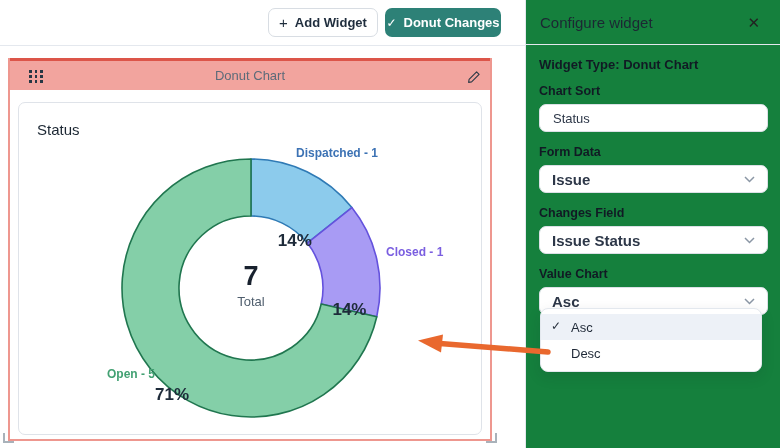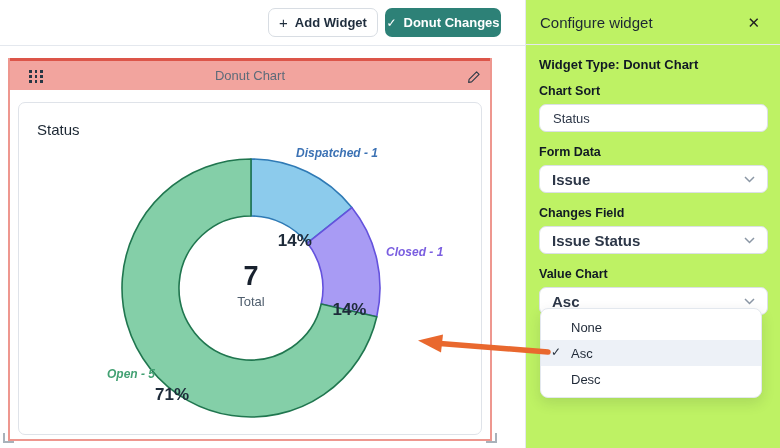--- a/index.html
+++ b/index.html
@@ -34,32 +34,32 @@
             display:flex; align-items:center; justify-content:center; }
 
   .chart-card { position:absolute; left:8px; top:44px; width:464px; height:333px;
                 background:#fff; border:1px solid #dfe3e9; border-radius:7px; }
   .chart-title { position:absolute; left:18px; top:18px; font-size:15px; color:#1c2733; }
 
   
   .stage { position:absolute; left:8px; top:96px; width:484px; height:345px; }
   .stage svg.donut { position:absolute; left:0; top:0; }
   .pct { position:absolute; transform:translate(-50%,-50%); font-size:17px; font-weight:700; color:#1e2b3a; white-space:nowrap;margin-top:44px; }
-  .slice-label { position:absolute; font-size:12px; font-weight:700; white-space:nowrap;font-style:italic; }
+  .slice-label { position:absolute; font-size:12px; font-weight:700; white-space:nowrap; }
   .center-text { position:absolute; left:243px; top:166px; transform:translateX(-50%); text-align:center; }
   .center-text .big { font-size:27px; font-weight:700; color:#18212e; line-height:1.1; }
   .center-text .sub { font-size:13px; color:#4f5e6d; margin-top:2px; }
 
   .bracket { position:absolute; width:11px; height:10px; }
   .bracket.bl { left:3px; top:433px; border-left:2px solid #a9b2ba; border-bottom:2px solid #a9b2ba; }
   .bracket.br { left:486px; top:433px; border-right:2px solid #a9b2ba; border-bottom:2px solid #a9b2ba; }
 
   
   .panel { position:absolute; left:525px; top:0; width:255px; height:448px;
-           background:#bef264; border-left:1px solid #e4e8ee; }
+           background:#15803d; border-left:1px solid #e4e8ee; }
   .panel-header { height:45px; border-bottom:1px solid #e4e8ee; display:flex;
                   align-items:center; justify-content:space-between; padding:0 14px; }
   .panel-header .ptitle { font-size:15px; color:#1c2733; }
   .panel-close { font-size:15px; color:#222; cursor:pointer; line-height:1; padding:2px 6px; }
   .panel-body { padding:12px 13px 0 13px; }
   .wtype { font-size:13px; color:#111a24; margin-bottom:12px; }
   .wtype .lab { font-weight:700;text-align:center; }
   .wtype .val { font-weight:700; }
   .f-label { font-size:12.5px; font-weight:700; color:#111a24; margin-bottom:6px; }
   .f-input { width:229px; height:28px; background:#fff; border:1px solid #dbe0e6; border-radius:7px;
@@ -181,23 +181,20 @@
         <span>Asc</span>
         <span class="chev">
           <svg width="11" height="7" viewBox="0 0 11 7">
               <path d="M1 1 L5.5 5.5 L10 1" stroke="#8b97a5" stroke-width="1.5" fill="none"></path>
             </svg>
         </span>
       </div>
     </div>
 
     <div class="menu">
-      <div class="menu-item">
-        <span>None</span>
-      </div>
       <div class="menu-item checked">
         <span class="tick">✓</span>
         <span>Asc</span>
       </div>
       <div class="menu-item">
         <span>Desc</span>
       </div>
     </div>
   </div>
 

